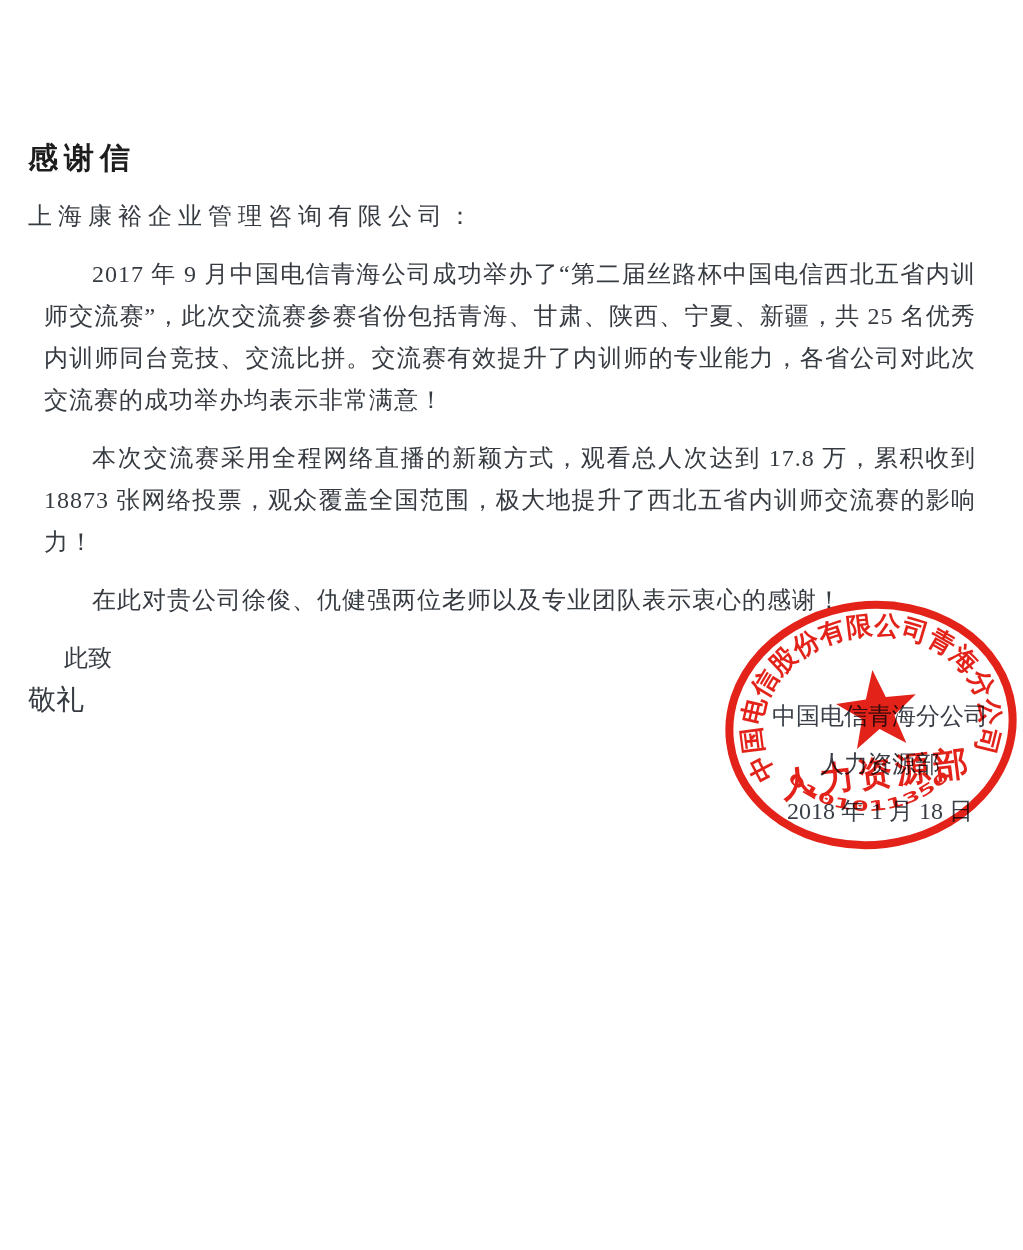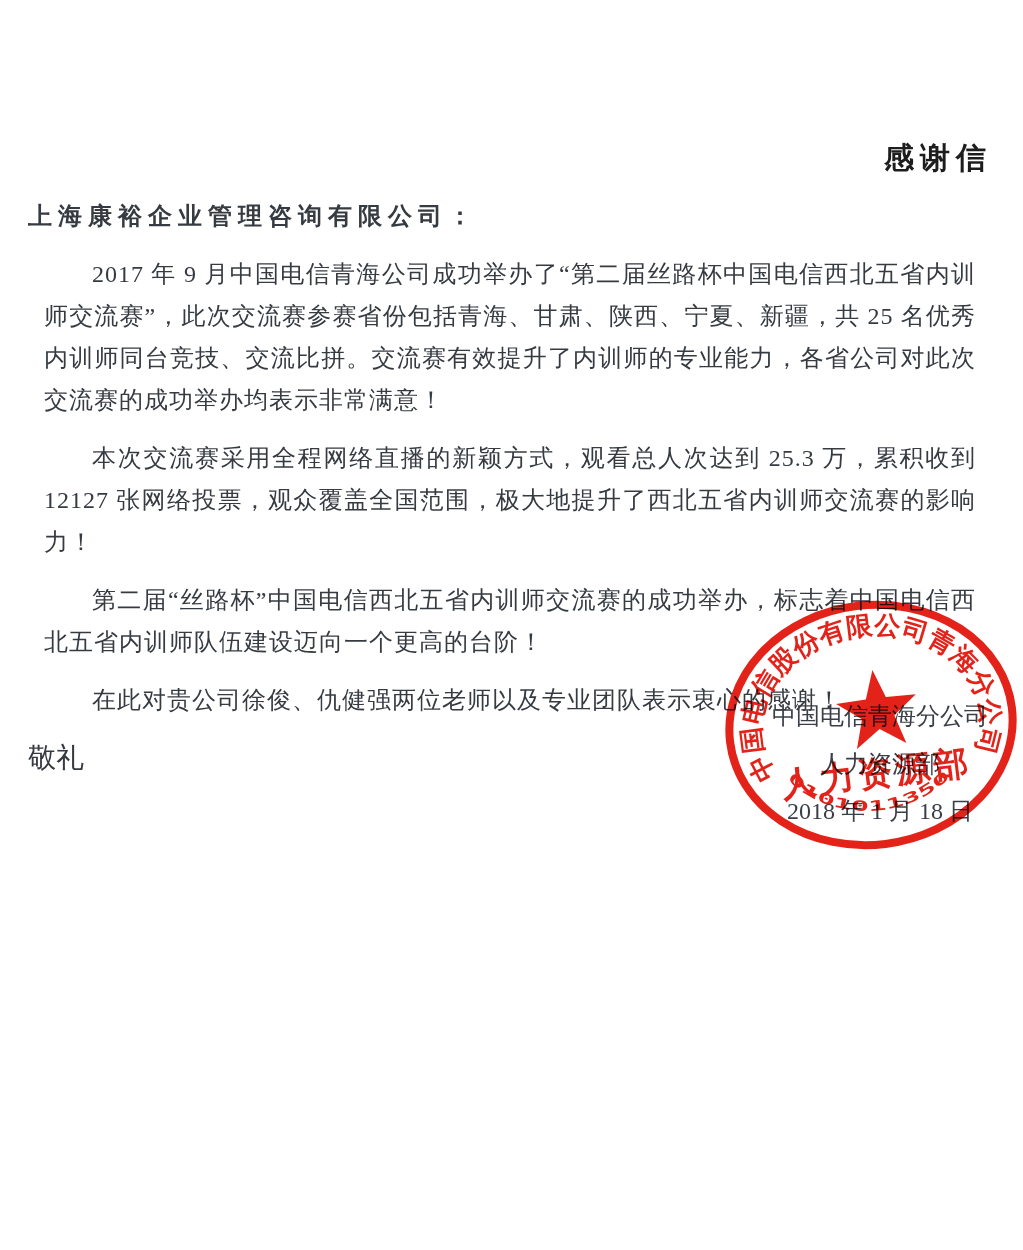--- a/index.html
+++ b/index.html
@@ -12,34 +12,33 @@
     color:#363b42;
     overflow:hidden;
   }
   .letter {
     position:absolute;
     left:28px;
     top:138px;
     width:964px;
   }
   .title {
-    text-align:right;
+    text-align:left;
     font-size:30px;
     font-weight:bold;
     color:#1d1d1d;
     letter-spacing:6px;
     margin:0 0 16px 0;
     font-family:"DejaVu Sans","Liberation Sans",sans-serif;
   }
   .salutation {
     font-size:24px;
     line-height:42px;
     letter-spacing:6px;
     margin:0 0 10px 0;
-    font-weight:bold;
   }
   .para {
     font-size:24px;
     line-height:42px;
     text-indent:2em;
     text-align:justify;
     letter-spacing:1px;
     margin:16px;
   }
   .closing-zhi {
@@ -81,24 +80,24 @@
 <body>
 
 <div class="page">
 
   <div class="letter">
     <h1 class="title">感谢信</h1>
 
     <p class="salutation">上海康裕企业管理咨询有限公司：</p>
 
     <p class="para">2017 年 9 月中国电信青海公司成功举办了“第二届丝路杯中国电信西北五省内训师交流赛”，此次交流赛参赛省份包括青海、甘肃、陕西、宁夏、新疆，共 25 名优秀内训师同台竞技、交流比拼。交流赛有效提升了内训师的专业能力，各省公司对此次交流赛的成功举办均表示非常满意！</p>
-    <p class="para">本次交流赛采用全程网络直播的新颖方式，观看总人次达到 25.3 万，累积收到 12127 张网络投票，观众覆盖全国范围，极大地提升了西北五省内训师交流赛的影响力！</p>
-    <p class="para">第二届“丝路杯”中国电信西北五省内训师交流赛的成功举办，标志着中国电信西北五省内训师队伍建设迈向一个更高的台阶！</p>
+    <p class="para">本次交流赛采用全程网络直播的新颖方式，观看总人次达到 17.8 万，累积收到 18873 张网络投票，观众覆盖全国范围，极大地提升了西北五省内训师交流赛的影响力！</p>
     <p class="para">在此对贵公司徐俊、仇健强两位老师以及专业团队表示衷心的感谢！</p>
 
+    <p class="closing-zhi">此致</p>
     <p class="closing-li">敬礼</p>
   </div>
 
   <div class="signature">
     <div class="sig-company">中国电信青海分公司</div>
     <div class="sig-dept">人力资源部</div>
     <div class="sig-date">2018 年 1 月 18 日</div>
   </div>
 
   <div class="stamp">

